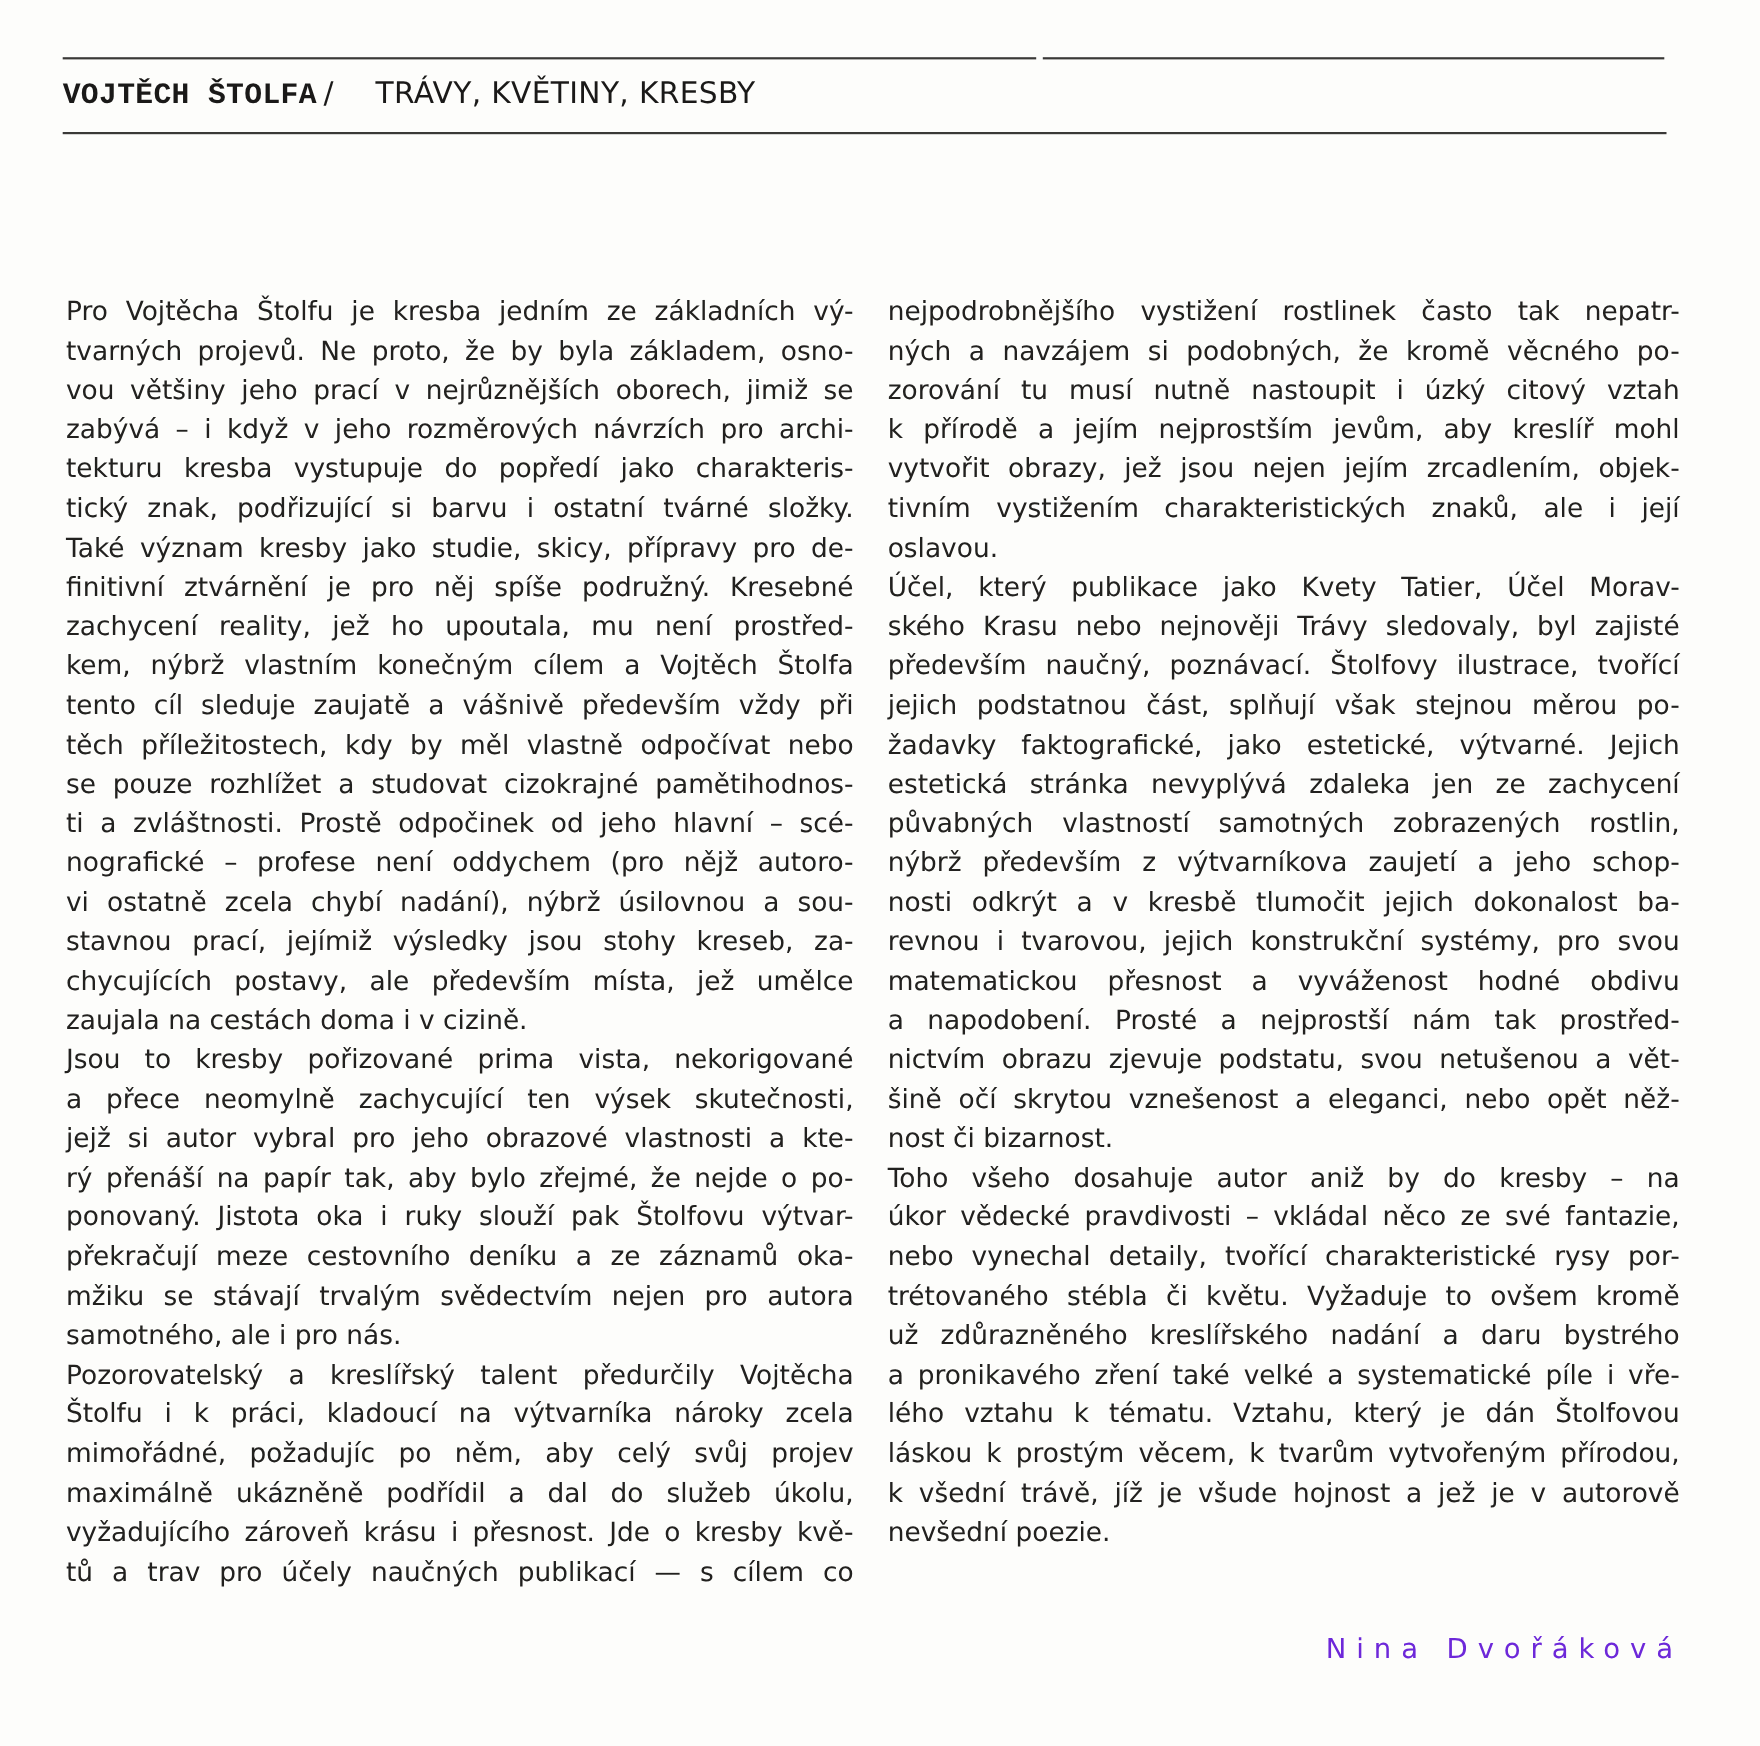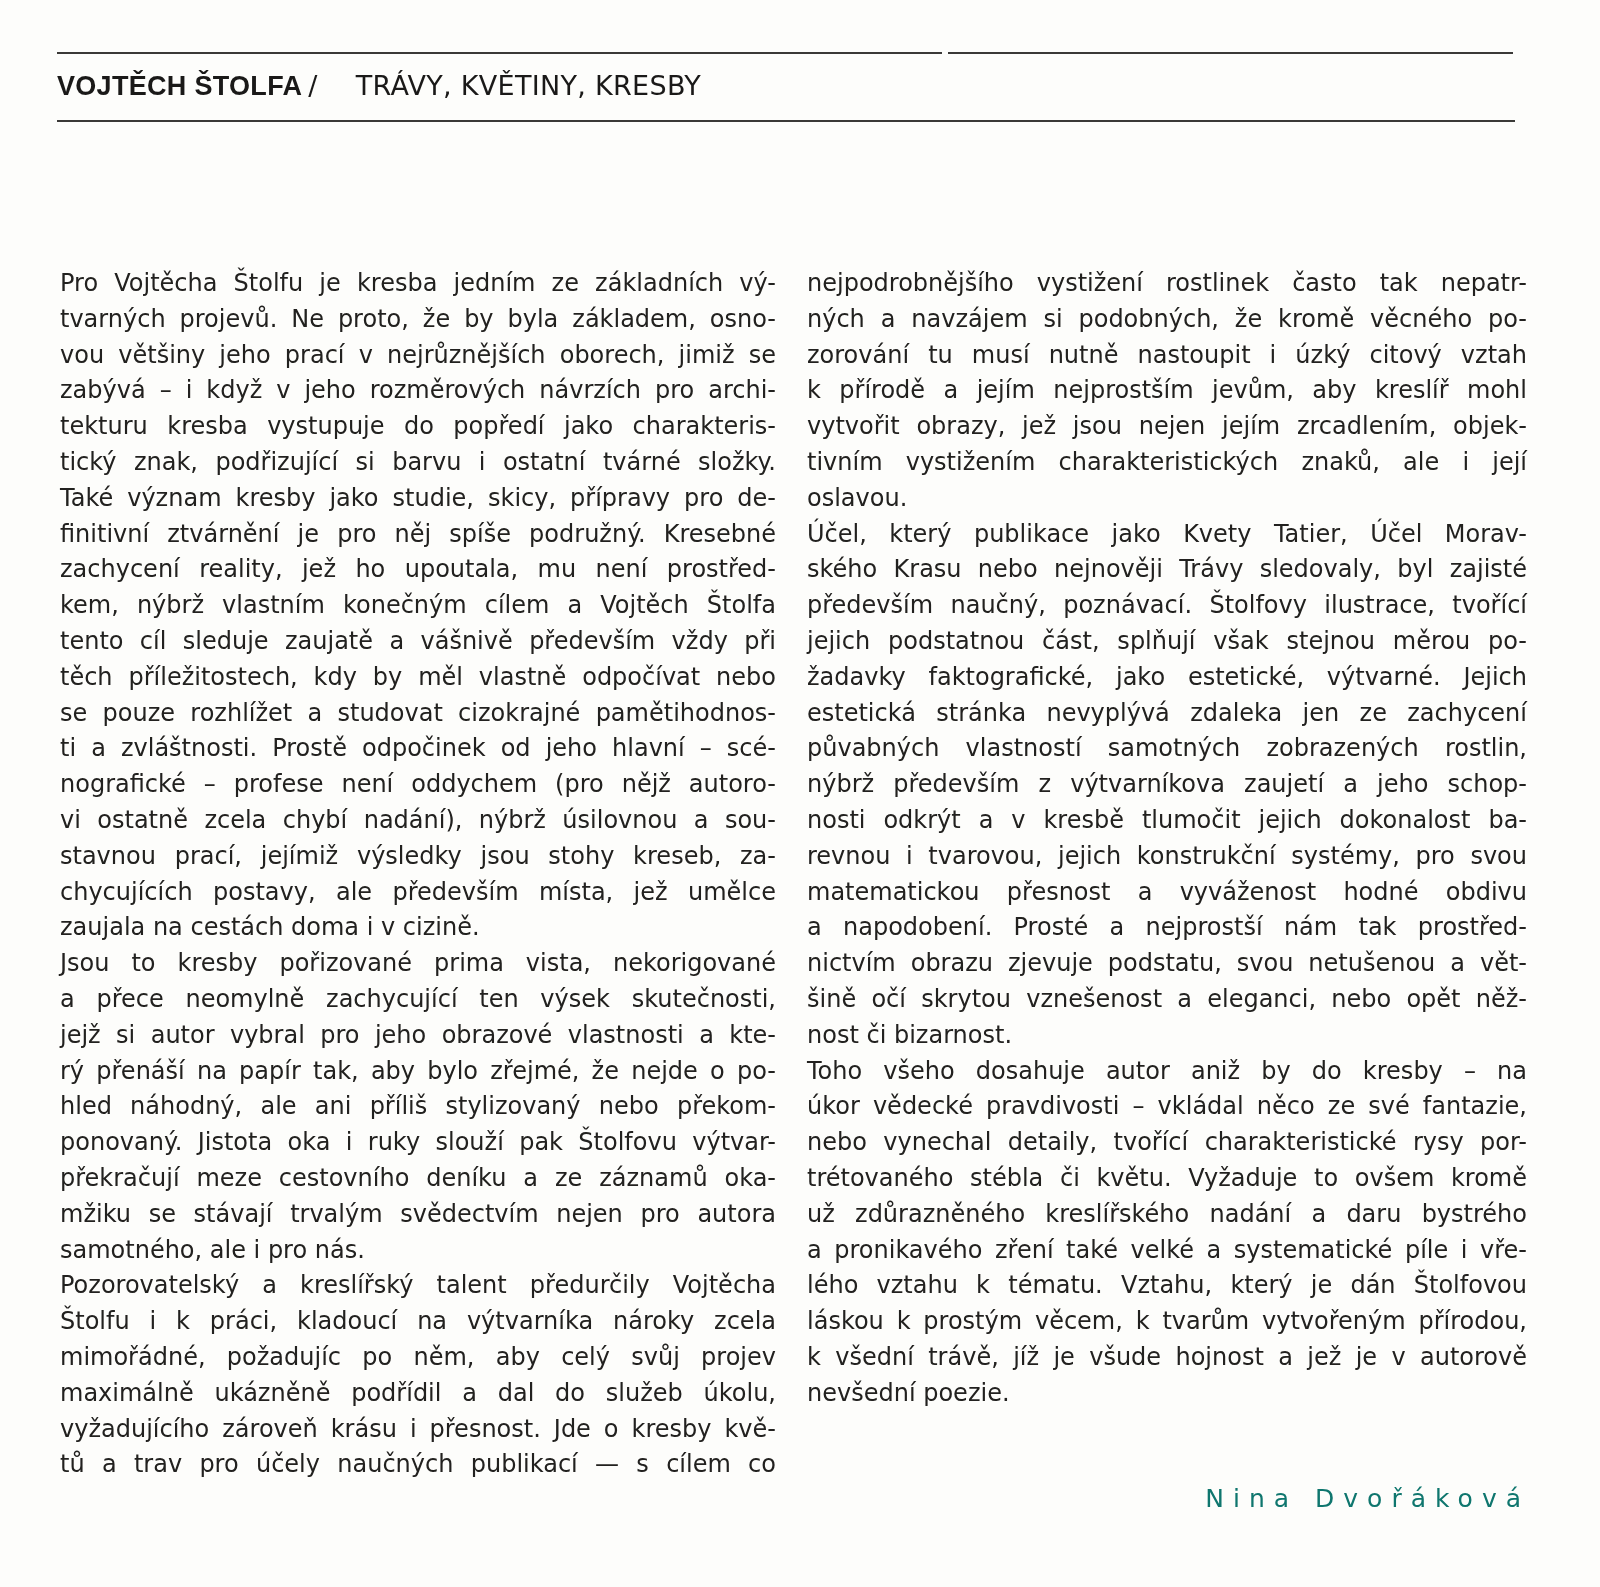--- a/index.html
+++ b/index.html
@@ -28,21 +28,21 @@
       position: absolute;
       left: 57px;
       top: 70px;
       font-size: 27px;
       letter-spacing: 0.3px;
       white-space: nowrap;
       color: #1a1918;
     }
     .header-title .author {
       font-weight: bold;
-      font-family: Liberation Sans, sans-serif;
+      font-family: Liberation Mono, monospace;
     }
     .header-title .sep {
       font-weight: normal;
       padding: 0 6px;
     }
     .header-title .subtitle {
       font-weight: normal;
       margin-left: 32px;
     }
 
@@ -67,21 +67,21 @@
     .line.last {
       text-align-last: left;
     }
 
     .signature {
       position: absolute;
       right: 70px;
       top: 1484px;
       font-size: 25px;
       letter-spacing: 9px;
-      color: #0f766e;
+      color: #6d28d9;
       white-space: nowrap;
     }
   </style>
 </head>
 <body>
 
 <div class="rule top-a"></div>
 <div class="rule top-b"></div>
 
 <div class="header-title">
@@ -107,21 +107,20 @@
     <span class="line">ti a zvláštnosti. Prostě odpočinek od jeho hlavní – scé-</span>
     <span class="line">nografické – profese není oddychem (pro nějž autoro-</span>
     <span class="line">vi ostatně zcela chybí nadání), nýbrž úsilovnou a sou-</span>
     <span class="line">stavnou prací, jejímiž výsledky jsou stohy kreseb, za-</span>
     <span class="line">chycujících postavy, ale především místa, jež umělce</span>
     <span class="line last">zaujala na cestách doma i v cizině.</span>
     <span class="line">Jsou to kresby pořizované prima vista, nekorigované</span>
     <span class="line">a přece neomylně zachycující ten výsek skutečnosti,</span>
     <span class="line">jejž si autor vybral pro jeho obrazové vlastnosti a kte-</span>
     <span class="line">rý přenáší na papír tak, aby bylo zřejmé, že nejde o po-</span>
-    <span class="line">hled náhodný, ale ani příliš stylizovaný nebo překom-</span>
     <span class="line">ponovaný. Jistota oka i ruky slouží pak Štolfovu výtvar-</span>
     <span class="line">překračují meze cestovního deníku a ze záznamů oka-</span>
     <span class="line">mžiku se stávají trvalým svědectvím nejen pro autora</span>
     <span class="line last">samotného, ale i pro nás.</span>
     <span class="line">Pozorovatelský a kreslířský talent předurčily Vojtěcha</span>
     <span class="line">Štolfu i k práci, kladoucí na výtvarníka nároky zcela</span>
     <span class="line">mimořádné, požadujíc po něm, aby celý svůj projev</span>
     <span class="line">maximálně ukázněně podřídil a dal do služeb úkolu,</span>
     <span class="line">vyžadujícího zároveň krásu i přesnost. Jde o kresby kvě-</span>
     <span class="line">tů a trav pro účely naučných publikací — s cílem co</span>

